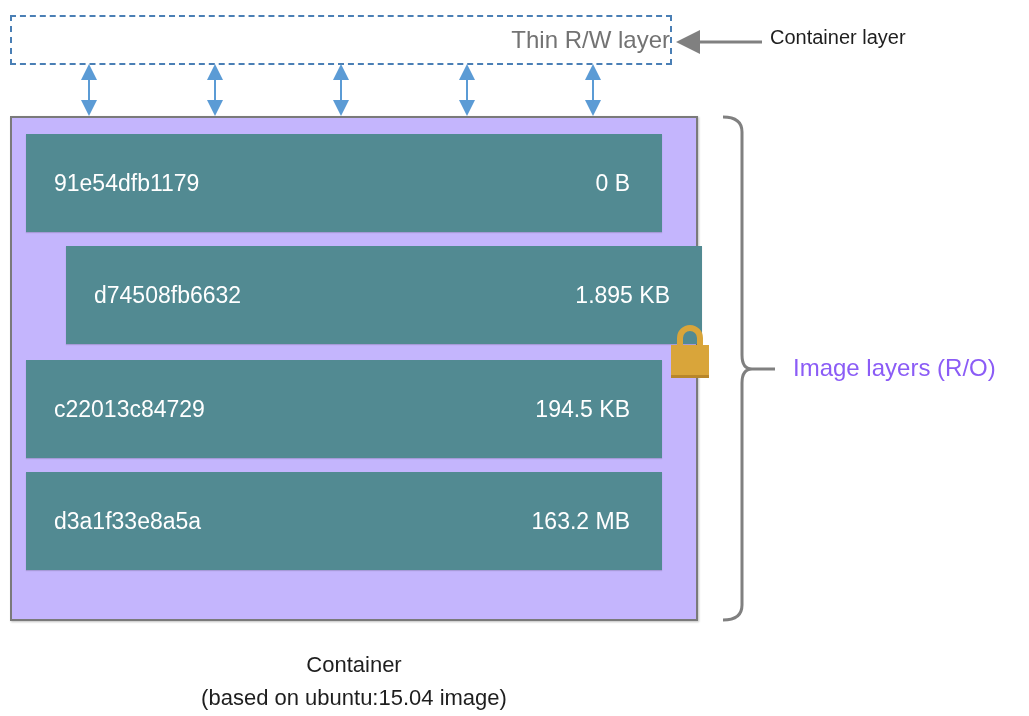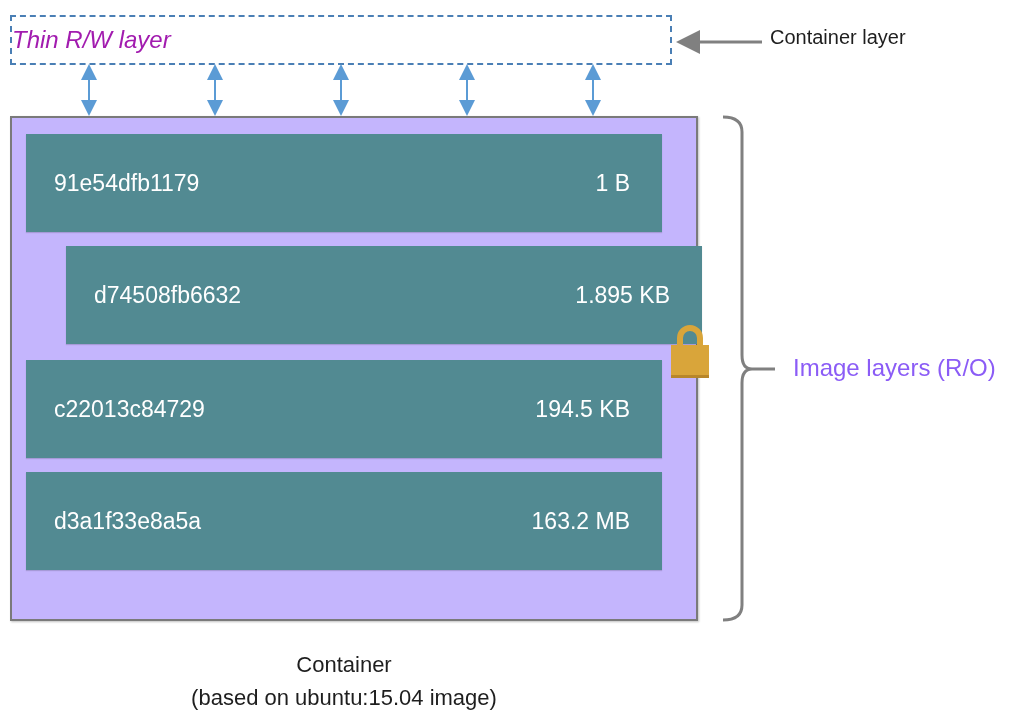--- a/index.html
+++ b/index.html
@@ -1,31 +1,31 @@
 <!DOCTYPE html>
 <html><head>
 <meta charset="utf-8">
 <style>
   html, body { margin: 0; padding: 0; background: #ffffff; }
   body { width: 1029px; height: 716px; position: relative; overflow: hidden;
          font-family: "Liberation Sans", "DejaVu Sans", sans-serif; color: #222; }
   .abs { position: absolute; }
   #rw-layer { left: 10px; top: 15px; width: 662px; height: 50px; border: 2px dashed #4a7fb5;
-              box-sizing: border-box; display: flex; align-items: center; justify-content: flex-start;
-              font-size: 24px; color: #a21caf; font-style: italic; }
+              box-sizing: border-box; display: flex; align-items: center; justify-content: flex-end;
+              font-size: 24px; color: #737373; }
   #container-layer-label { left: 770px; top: 26px; font-size: 20px; color: #1e1e1e; }
   #image-box { left: 10px; top: 116px; width: 688px; height: 505px; background: #c4b5fd;
                border: 2px solid #7a7a7a; box-sizing: border-box; box-shadow: 1px 1px 2px rgba(0,0,0,0.25); }
   .layer { position: absolute; left: 14px; width: 636px; height: 98px; background: #528a92;
            color: #ffffff; font-size: 23px; box-shadow: 0 1px 1px rgba(0,0,0,0.15); }
   .layer .lid { position: absolute; left: 28px; top: 50%; transform: translateY(-50%); }
   .layer .lsize { position: absolute; right: 32px; top: 50%; transform: translateY(-50%); }
   #image-name { position: absolute; left: 0; width: 100%; bottom: 8px; text-align: center; font-size: 22px; color: #1e1e1e; }
   #image-layers-label { left: 793px; top: 354px; font-size: 24px; color: #8b5cf6; }
-  #caption { left: 0; width: 688px; top: 648px; text-align: center; font-size: 22px; line-height: 33px; color: #1e1e1e; }
+  #caption { left: 0; width: 688px; top: 648px; text-align: center; font-size: 22px; line-height: 33px; color: #1e1e1e; padding-left: 10px; }
   svg { position: absolute; left: 0; top: 0; overflow: visible; }
 </style>
 </head>
 <body>
 
 <div id="rw-layer" class="abs">
   <span>Thin R/W layer</span>
 </div>
 
 <svg width="1029" height="716">
@@ -45,21 +45,21 @@
     <line x1="593" y1="72" x2="593" y2="108" stroke="#5b9bd5" stroke-width="2" marker-start="url(#ah-blue)" marker-end="url(#ah-blue)"></line>
   </g>
   <line x1="762" y1="42" x2="688" y2="42" stroke="#808080" stroke-width="3" marker-end="url(#ah-gray)"></line>
 </svg>
 
 <span id="container-layer-label" class="abs">Container layer</span>
 
 <div id="image-box" class="abs">
   <div class="layer" style="top:16px;">
     <span class="lid">91e54dfb1179</span>
-    <span class="lsize">1 B</span>
+    <span class="lsize">0 B</span>
   </div>
   <div class="layer" style="top:128px;margin-left:40px;">
     <span class="lid">d74508fb6632</span>
     <span class="lsize">1.895 KB</span>
   </div>
   <div class="layer" style="top:242px;">
     <span class="lid">c22013c84729</span>
     <span class="lsize">194.5 KB</span>
   </div>
   <div class="layer" style="top:354px;">

